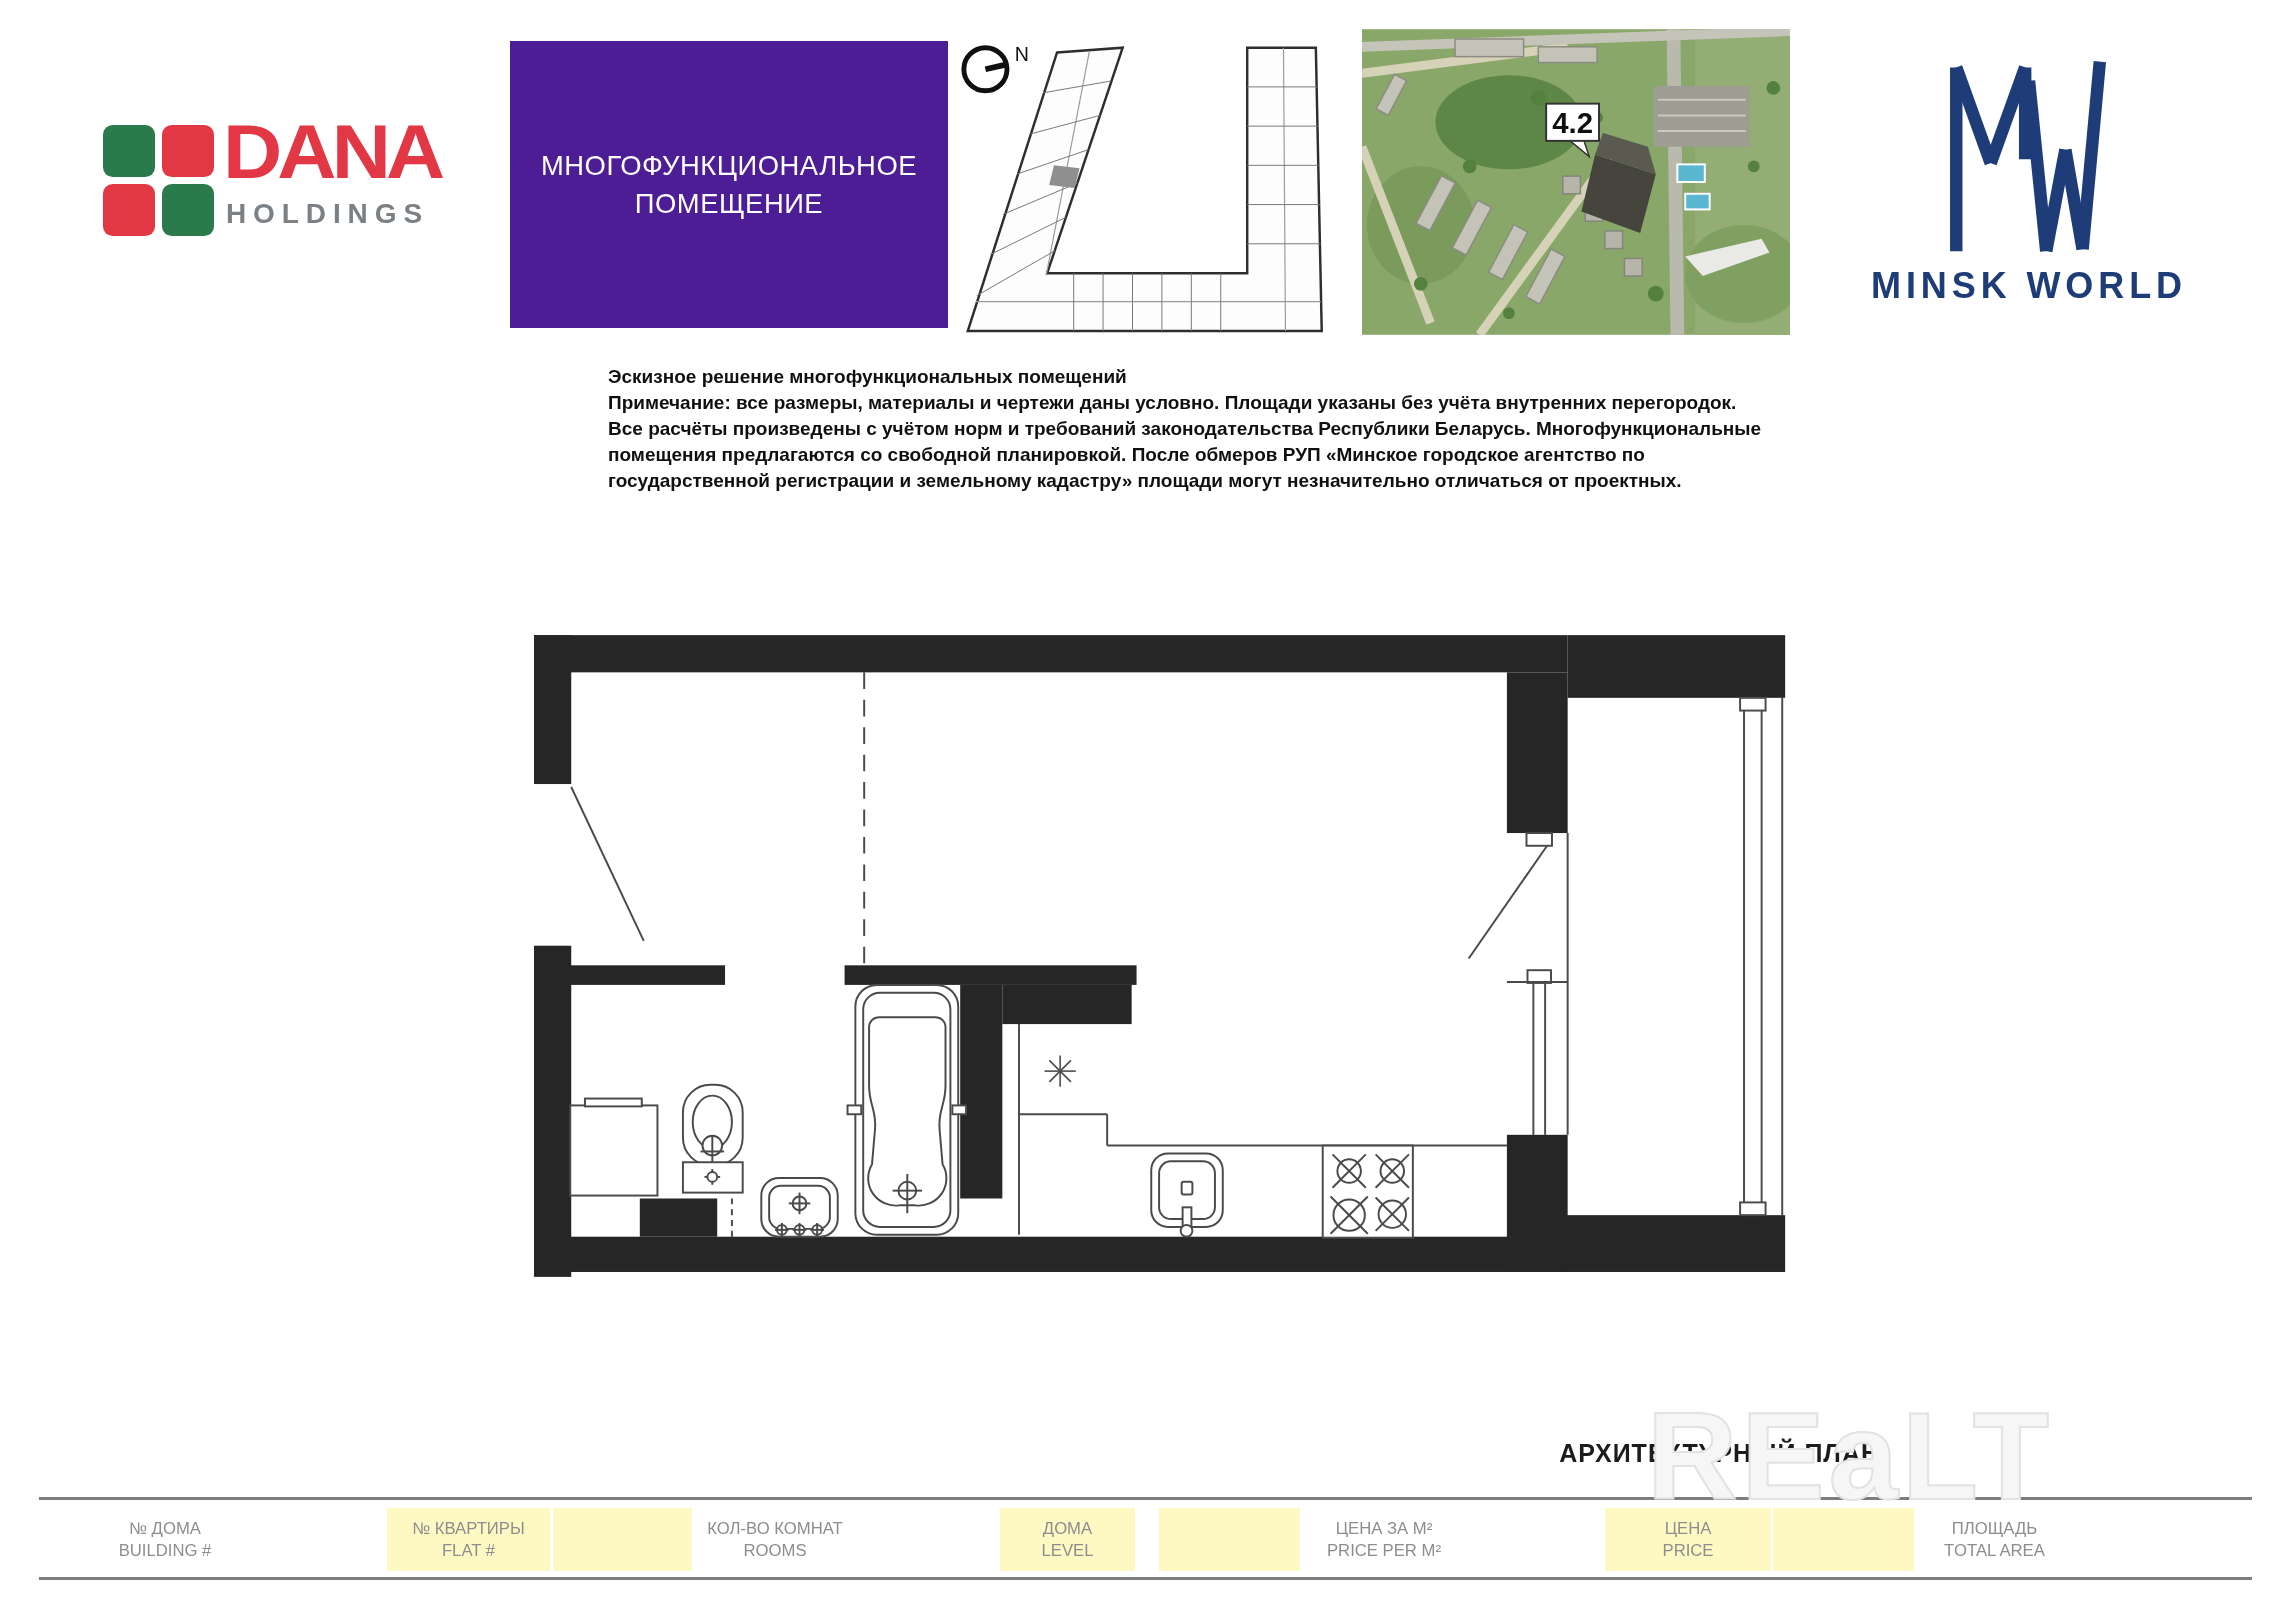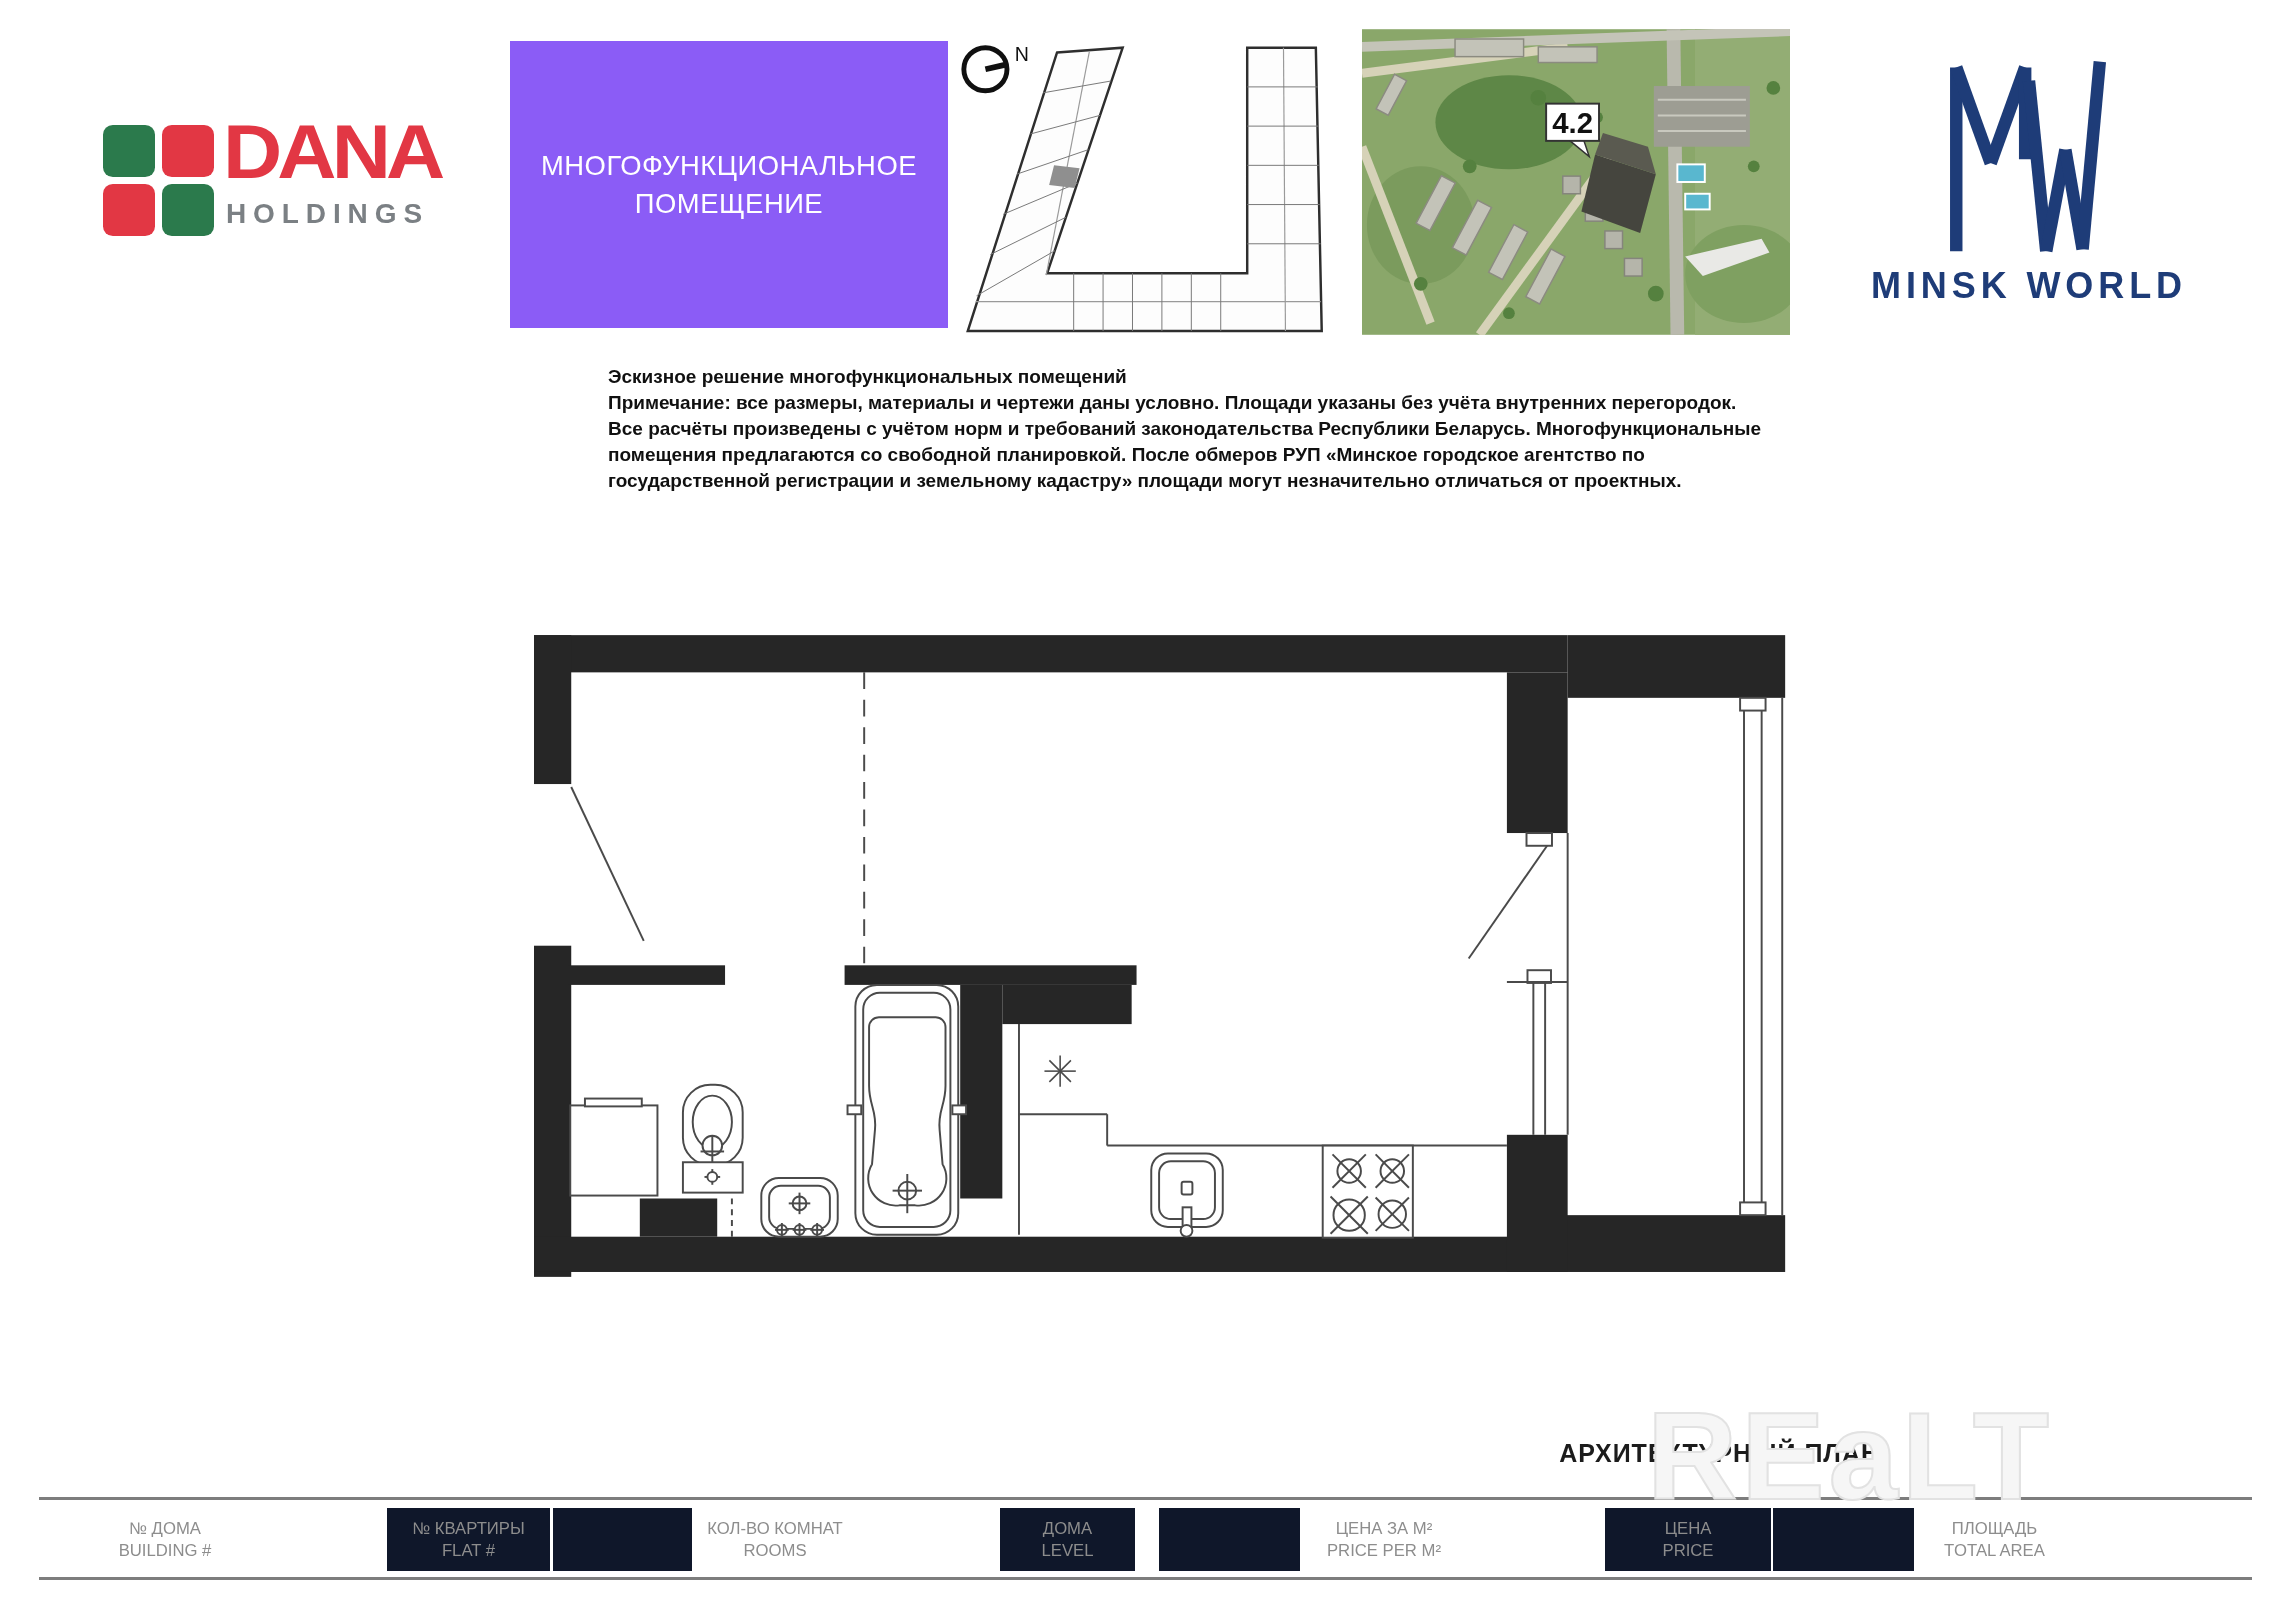--- a/index.html
+++ b/index.html
@@ -37,39 +37,39 @@
 
   
   .watermark{position:absolute;left:1647px;top:1384px;font-size:125px;font-weight:800;
              letter-spacing:3.9px;color:#f6f6f6;-webkit-text-stroke:2px #e2e2e2;z-index:5;}
 
   
   .fline{position:absolute;left:39px;width:2213px;height:2.9px;background:#7d7d7d;z-index:2;}
   .fline.top{top:1497px;} .fline.bottom{top:1577px;}
   .fcell{position:absolute;top:1508px;height:63px;z-index:3;display:flex;flex-direction:column;
          align-items:center;justify-content:center;font-size:16.7px;line-height:21.6px;color:#8d8d8d;}
-  .fbox{position:absolute;top:1508px;height:63px;background:#0f172a;z-index:1;}
+  .fbox{position:absolute;top:1508px;height:63px;background:#fef9c3;z-index:1;}
 </style>
 </head>
 <body>
 
 <div id="page">
 
   <div class="dana">
     <div class="dana-grid">
       <div class="dana-sq" style="left:0;top:0;background:#2b7a4c;"></div>
       <div class="dana-sq" style="left:59px;top:0;background:#e23744;"></div>
       <div class="dana-sq" style="left:0;top:59px;background:#e23744;"></div>
       <div class="dana-sq" style="left:59px;top:59px;background:#2b7a4c;"></div>
     </div>
     <div class="dana-word" style="color:#e23744;">DANA</div>
     <div class="dana-sub" style="color:#7b8084;">HOLDINGS</div>
   </div>
 
-  <div class="title-box" style="background:#8b5cf6;">
+  <div class="title-box" style="background:#4c1d95;">
     <div>
       <div>МНОГОФУНКЦИОНАЛЬНОЕ</div>
       <div>ПОМЕЩЕНИЕ</div>
     </div>
   </div>
 
   <div class="keyplan">
     <svg width="402" height="311" viewBox="0 0 410 315">
 
       <g>

